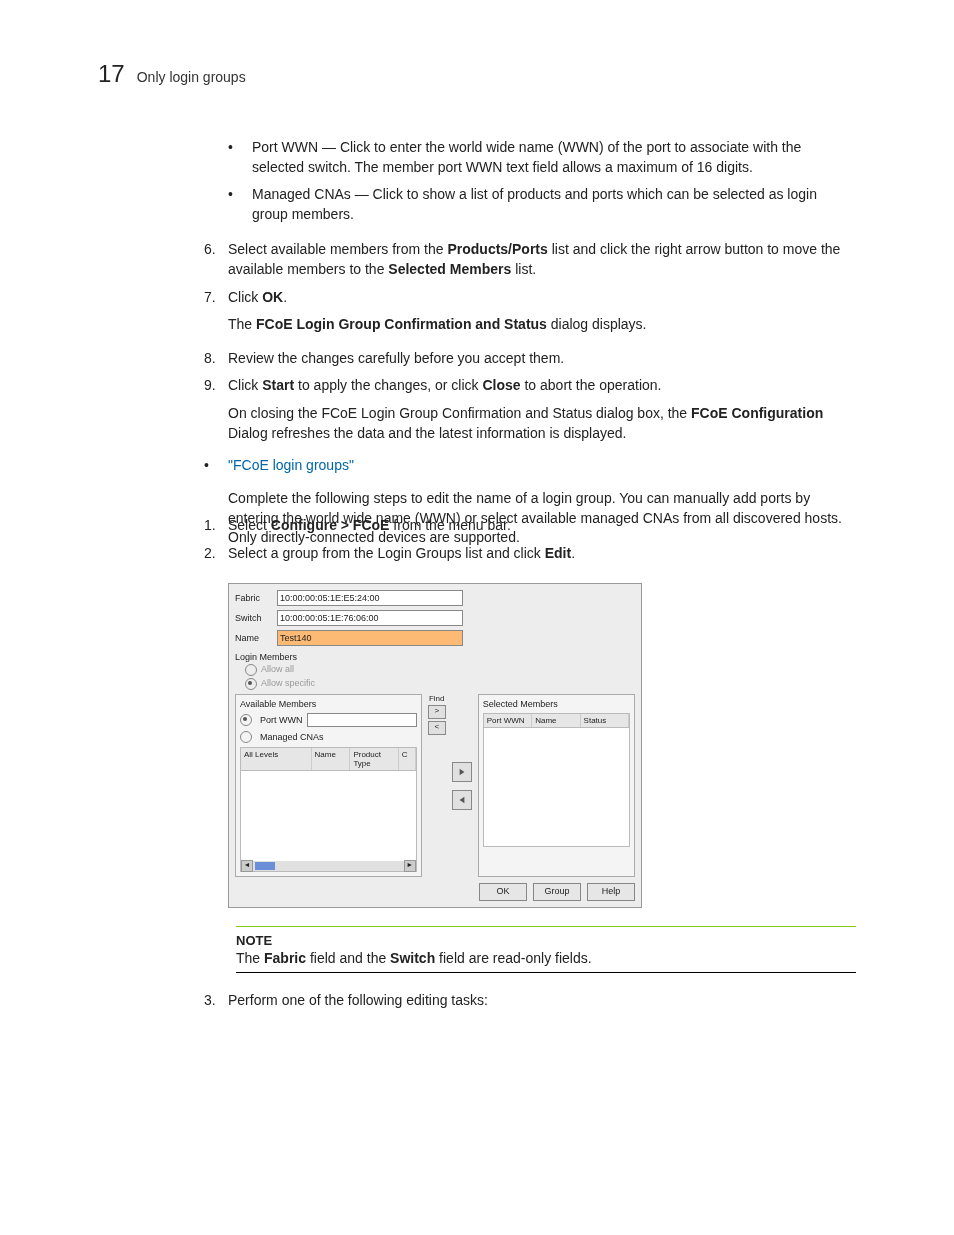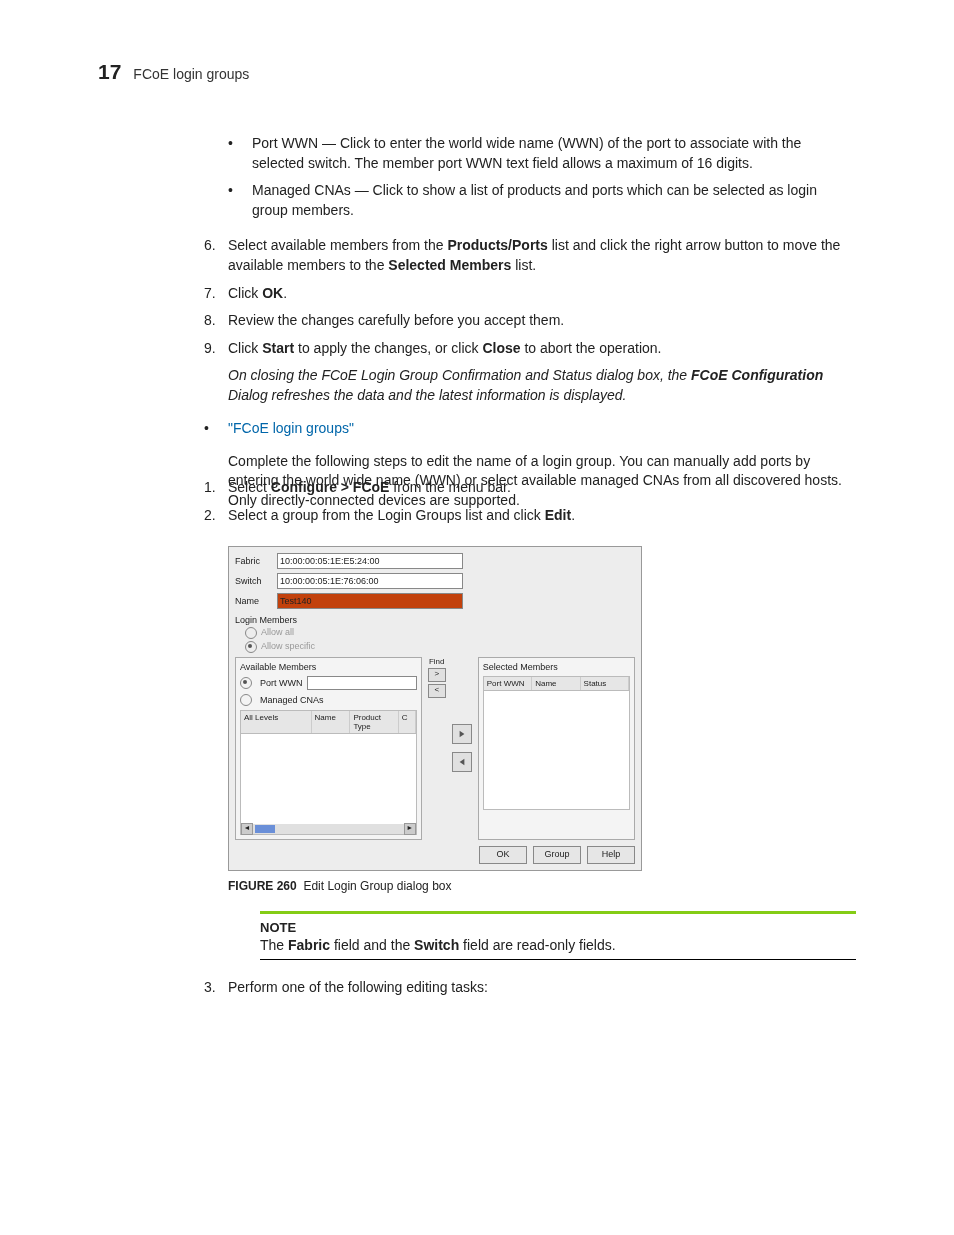--- a/index.html
+++ b/index.html
@@ -17,22 +17,22 @@
     padding: 60px 98px 60px 98px;
     position: relative;
   }
   .header {
     display: flex;
     align-items: baseline;
     gap: 12px;
     margin-bottom: 50px;
   }
   .chapter-num {
-    font-size: 21px;
-    font-weight: bold;
+    font-size: 24px;
+    font-weight: normal;
   }
   .header-title {
     font-size: 14px;
     color: #333;
   }
   .content {
     margin-left: 130px;
   }
   .bullet-row, .num-row {
     display: flex;
@@ -103,21 +103,21 @@
   .dlg-field {
     flex: 1;
     max-width: 180px;
     height: 14px;
     background: #fff;
     border: 1px solid #888;
     padding: 0 2px;
     font-size: 9px;
     line-height: 14px;
   }
-  .dlg-field.input { background:#c2410c; }
+  .dlg-field.input { background:#fdba74; }
   .section-label { margin-top:6px; margin-bottom:2px; }
   .radio-disabled { color:#999; }
   .radio { display:inline-block; width:10px; height:10px; border:1px solid #888; border-radius:50%; margin-right:4px; vertical-align:middle; position:relative;}
   .radio.on::after{content:"";position:absolute;left:2px;top:2px;width:4px;height:4px;border-radius:50%;background:#555;}
   .panes {
     display: flex;
     gap: 6px;
     margin-top: 4px;
   }
   .left-pane, .right-pane {
@@ -139,32 +139,32 @@
   .hscroll .thumb{width:20px;height:8px;background:#6a8fd8;margin-left:2px;}
   .mid-arrows { display:flex; flex-direction:column; justify-content:center; gap:8px;}
   .arrow-btn { width:18px;height:18px;background:#e0e0e0;border:1px solid #888;display:flex;align-items:center;justify-content:center;}
   .arrow-btn svg{width:8px;height:8px;}
   .dlg-footer{display:flex;justify-content:flex-end;gap:6px;margin-top:6px;}
   .dlg-btn{min-width:34px;height:16px;background:#e6e6e6;border:1px solid #888;font-size:9px;text-align:center;line-height:14px;padding:0 6px;}
 
   .fig-caption{margin-top:8px;font-size:12px;}
   .fig-caption b{font-weight:bold;}
 
-  .note-block{margin:18px 0 18px 32px;border-top:3px solid #84cc16;border-bottom:1px solid #000;padding:6px 0;}
+  .note-block{margin:18px 0 18px 8px;border-top:1px solid #84cc16;border-bottom:1px solid #000;padding:6px 0;}
   .note-title{font-weight:bold;font-size:13px;margin-bottom:2px;}
 
 </style>
 </head>
 <body>
 
 <div class="page">
 
   <div class="header">
     <span class="chapter-num">17</span>
-    <span class="header-title">FCoE login groups</span>
+    <span class="header-title">Only login groups</span>
   </div>
 
   <div class="content">
 
     <div class="bullet-row">
       <span class="bullet-dot">•</span>
       <span class="body-text">Port WWN — Click to enter the world wide name (WWN) of the port to associate with the selected switch. The member port WWN text field allows a maximum of 16 digits.</span>
     </div>
     <div class="bullet-row" style="margin-bottom:16px;">
       <span class="bullet-dot">•</span>
@@ -177,33 +177,36 @@
         <span>Select available members from the </span><b>Products/Ports</b><span> list and click the right arrow button to move the available members to the </span><b>Selected Members</b><span> list.</span>
       </span>
     </div>
 
     <div class="num-row" style="margin-left:-24px;">
       <span class="num-col">7.</span>
       <span class="body-text">
         <span>Click </span><b>OK</b><span>.</span>
       </span>
     </div>
+    <div class="indent-text" style="margin-left:0;">
+      <span>The </span><b>FCoE Login Group Confirmation and Status</b><span> dialog displays.</span>
+    </div>
 
     <div class="num-row" style="margin-left:-24px;">
       <span class="num-col">8.</span>
       <span class="body-text">Review the changes carefully before you accept them.</span>
     </div>
 
     <div class="num-row" style="margin-left:-24px;">
       <span class="num-col">9.</span>
       <span class="body-text">
         <span>Click </span><b>Start</b><span> to apply the changes, or click </span><b>Close</b><span> to abort the operation.</span>
       </span>
     </div>
-    <div class="indent-text" style="margin-left:0;font-style:italic;">
+    <div class="indent-text" style="margin-left:0;">
       <span>On closing the FCoE Login Group Confirmation and Status dialog box, the </span><b>FCoE Configuration</b><span> Dialog refreshes the data and the latest information is displayed.</span>
     </div>
 
     <div class="outer-bullet">
       <span class="bullet-dot">•</span>
       <span class="link">"FCoE login groups"</span>
     </div>
 
 
     <div class="intro" style="margin-left:-130px;padding-left:130px;margin-left:0;">
@@ -412,23 +415,20 @@
           </div>
         </div>
 
         <div class="dlg-footer">
           <span class="dlg-btn">OK</span>
           <span class="dlg-btn">Group</span>
           <span class="dlg-btn">Help</span>
         </div>
       </div>
 
-      <div class="fig-caption">
-        <b>FIGURE 260</b>&nbsp;&nbsp;<span>Edit Login Group dialog box</span>
-      </div>
     </div>
 
     <div class="note-block">
       <div class="note-title">NOTE</div>
       <div>
         <span>The </span><b>Fabric</b><span> field and the </span><b>Switch</b><span> field are read-only fields.</span>
       </div>
     </div>
 
     <div class="num-row" style="margin-left:-24px;">

